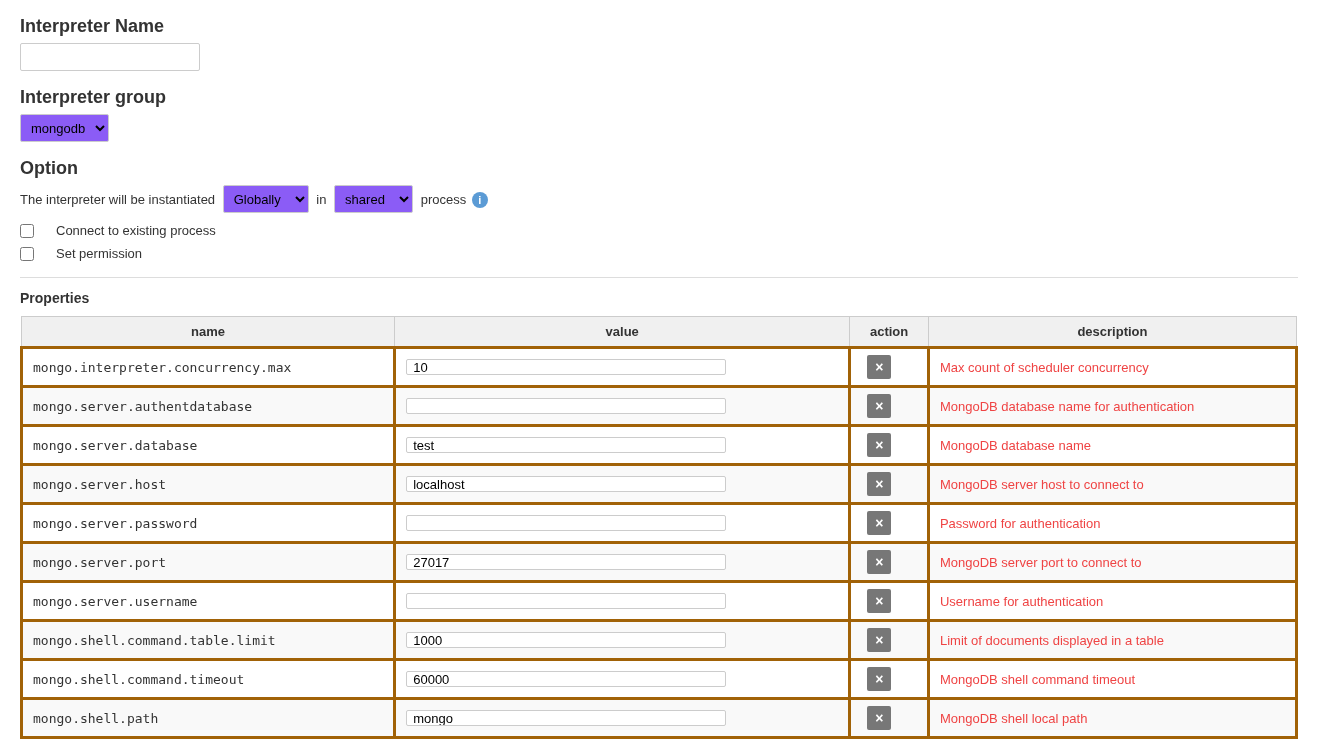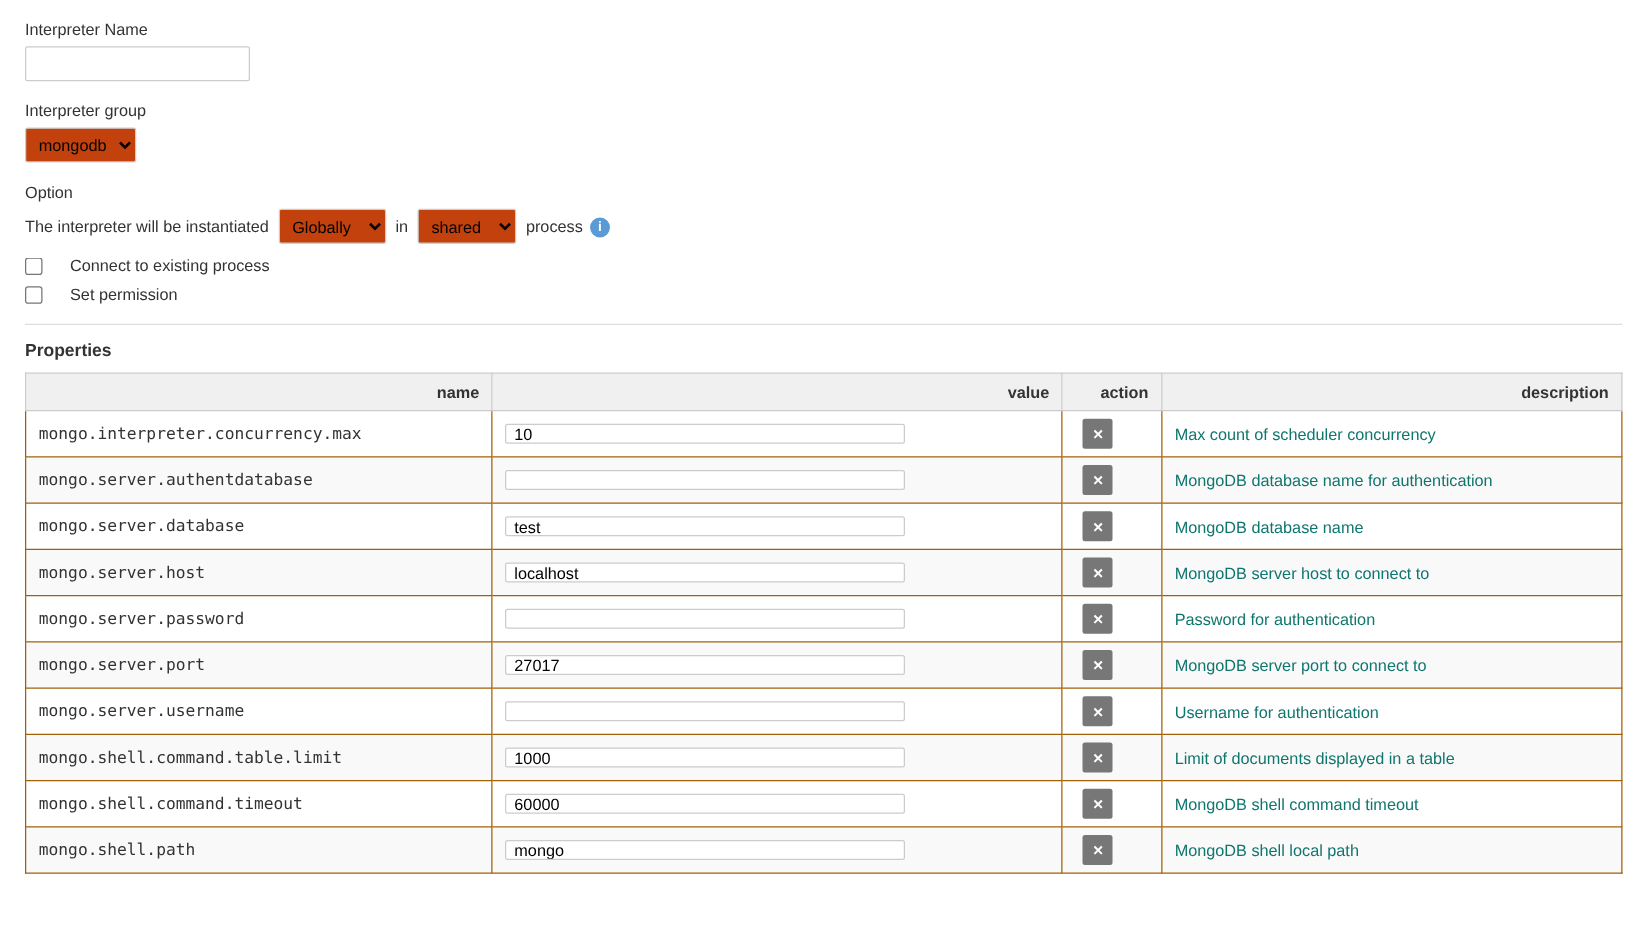--- a/index.html
+++ b/index.html
@@ -4,22 +4,22 @@
   <style>
     * { box-sizing: border-box; margin: 0; padding: 0; }
     body {
       font-family: Arial, Helvetica, sans-serif;
       font-size: 13px;
       color: #333;
       background: #fff;
       padding: 16px 20px;
     }
     .section-label {
-      font-weight: normal;
-      font-size: 13px;
+      font-weight: bold;
+      font-size: 18px;
       margin-bottom: 6px;
       display: block;
     }
     .text-input {
       border: 1px solid #ccc;
       padding: 4px 6px;
       font-size: 13px;
       height: 28px;
       border-radius: 2px;
     }
@@ -27,21 +27,21 @@
       width: 180px;
     }
     .section-block {
       margin-bottom: 16px;
     }
     select {
       font-size: 13px;
       padding: 3px 6px;
       height: 28px;
       border: 1px solid #ccc;
-      background: #c2410c;
+      background: #8b5cf6;
       border-radius: 2px;
       cursor: pointer;
     }
     .option-row {
       font-size: 13px;
       margin-bottom: 10px;
     }
     .option-row .inline-select {
       display: inline-block;
       margin: 0 4px;
@@ -83,27 +83,27 @@
     }
     .properties-table {
       width: 100%;
       border-collapse: collapse;
       border: 1px solid #ccc;
     }
     .properties-table th {
       background: #f0f0f0;
       border: 1px solid #ccc;
       padding: 7px 10px;
-      text-align: right;
+      text-align: center;
       font-weight: bold;
       font-size: 13px;
       margin-top: 33px;
     }
     .properties-table td {
-      border: 1px solid #a16207;
+      border: 3px solid #a16207;
       padding: 6px 10px;
       vertical-align: middle;
       font-size: 13px;
     }
     .properties-table tr:nth-child(even) {
       background: #f9f9f9;
     }
     .properties-table tr:nth-child(odd) {
       background: #fff;
     }
@@ -127,21 +127,21 @@
       border-radius: 2px;
       cursor: pointer;
       font-size: 14px;
       font-weight: bold;
       margin-left: 6px;
     }
     .action-cell {
       white-space: nowrap;
     }
     .desc-cell {
-      color: #0f766e;
+      color: #ef4444;
       font-size: 13px;
     }
     .name-cell {
       font-family: monospace;
       font-size: 12px;
     }
     .divider {
       border: none;
       border-top: 1px solid #ddd;
       margin: 12px 0;

